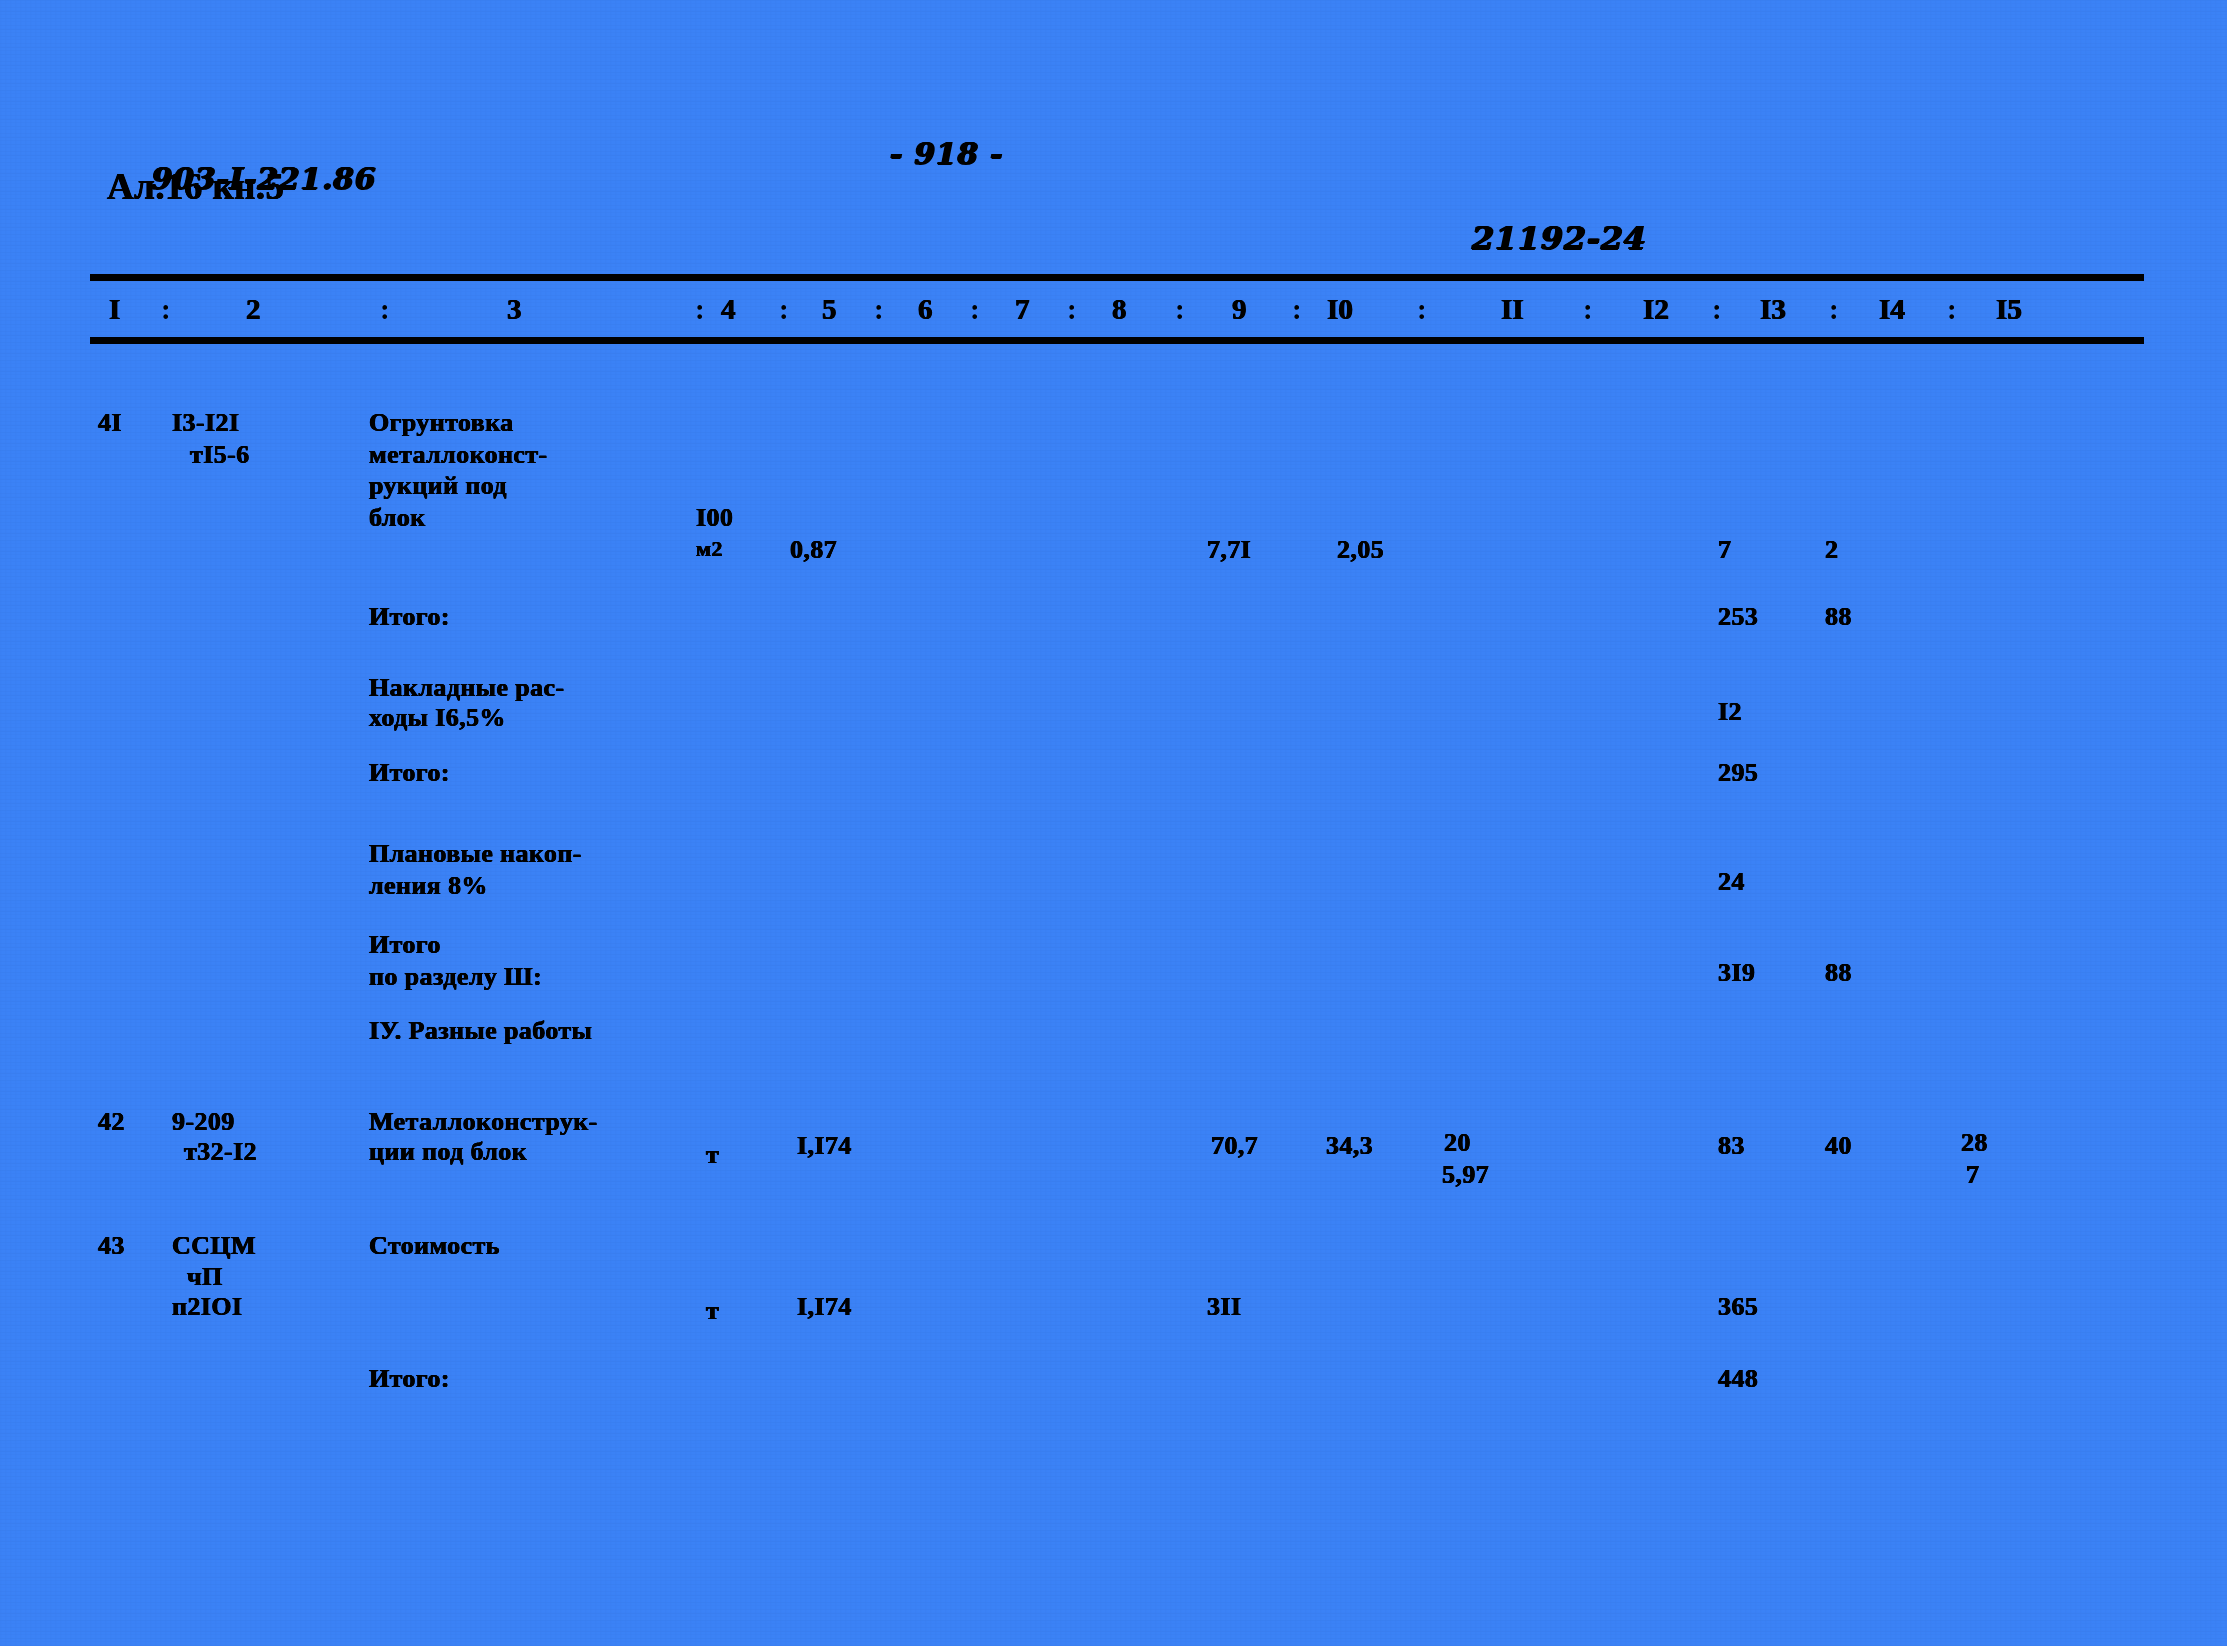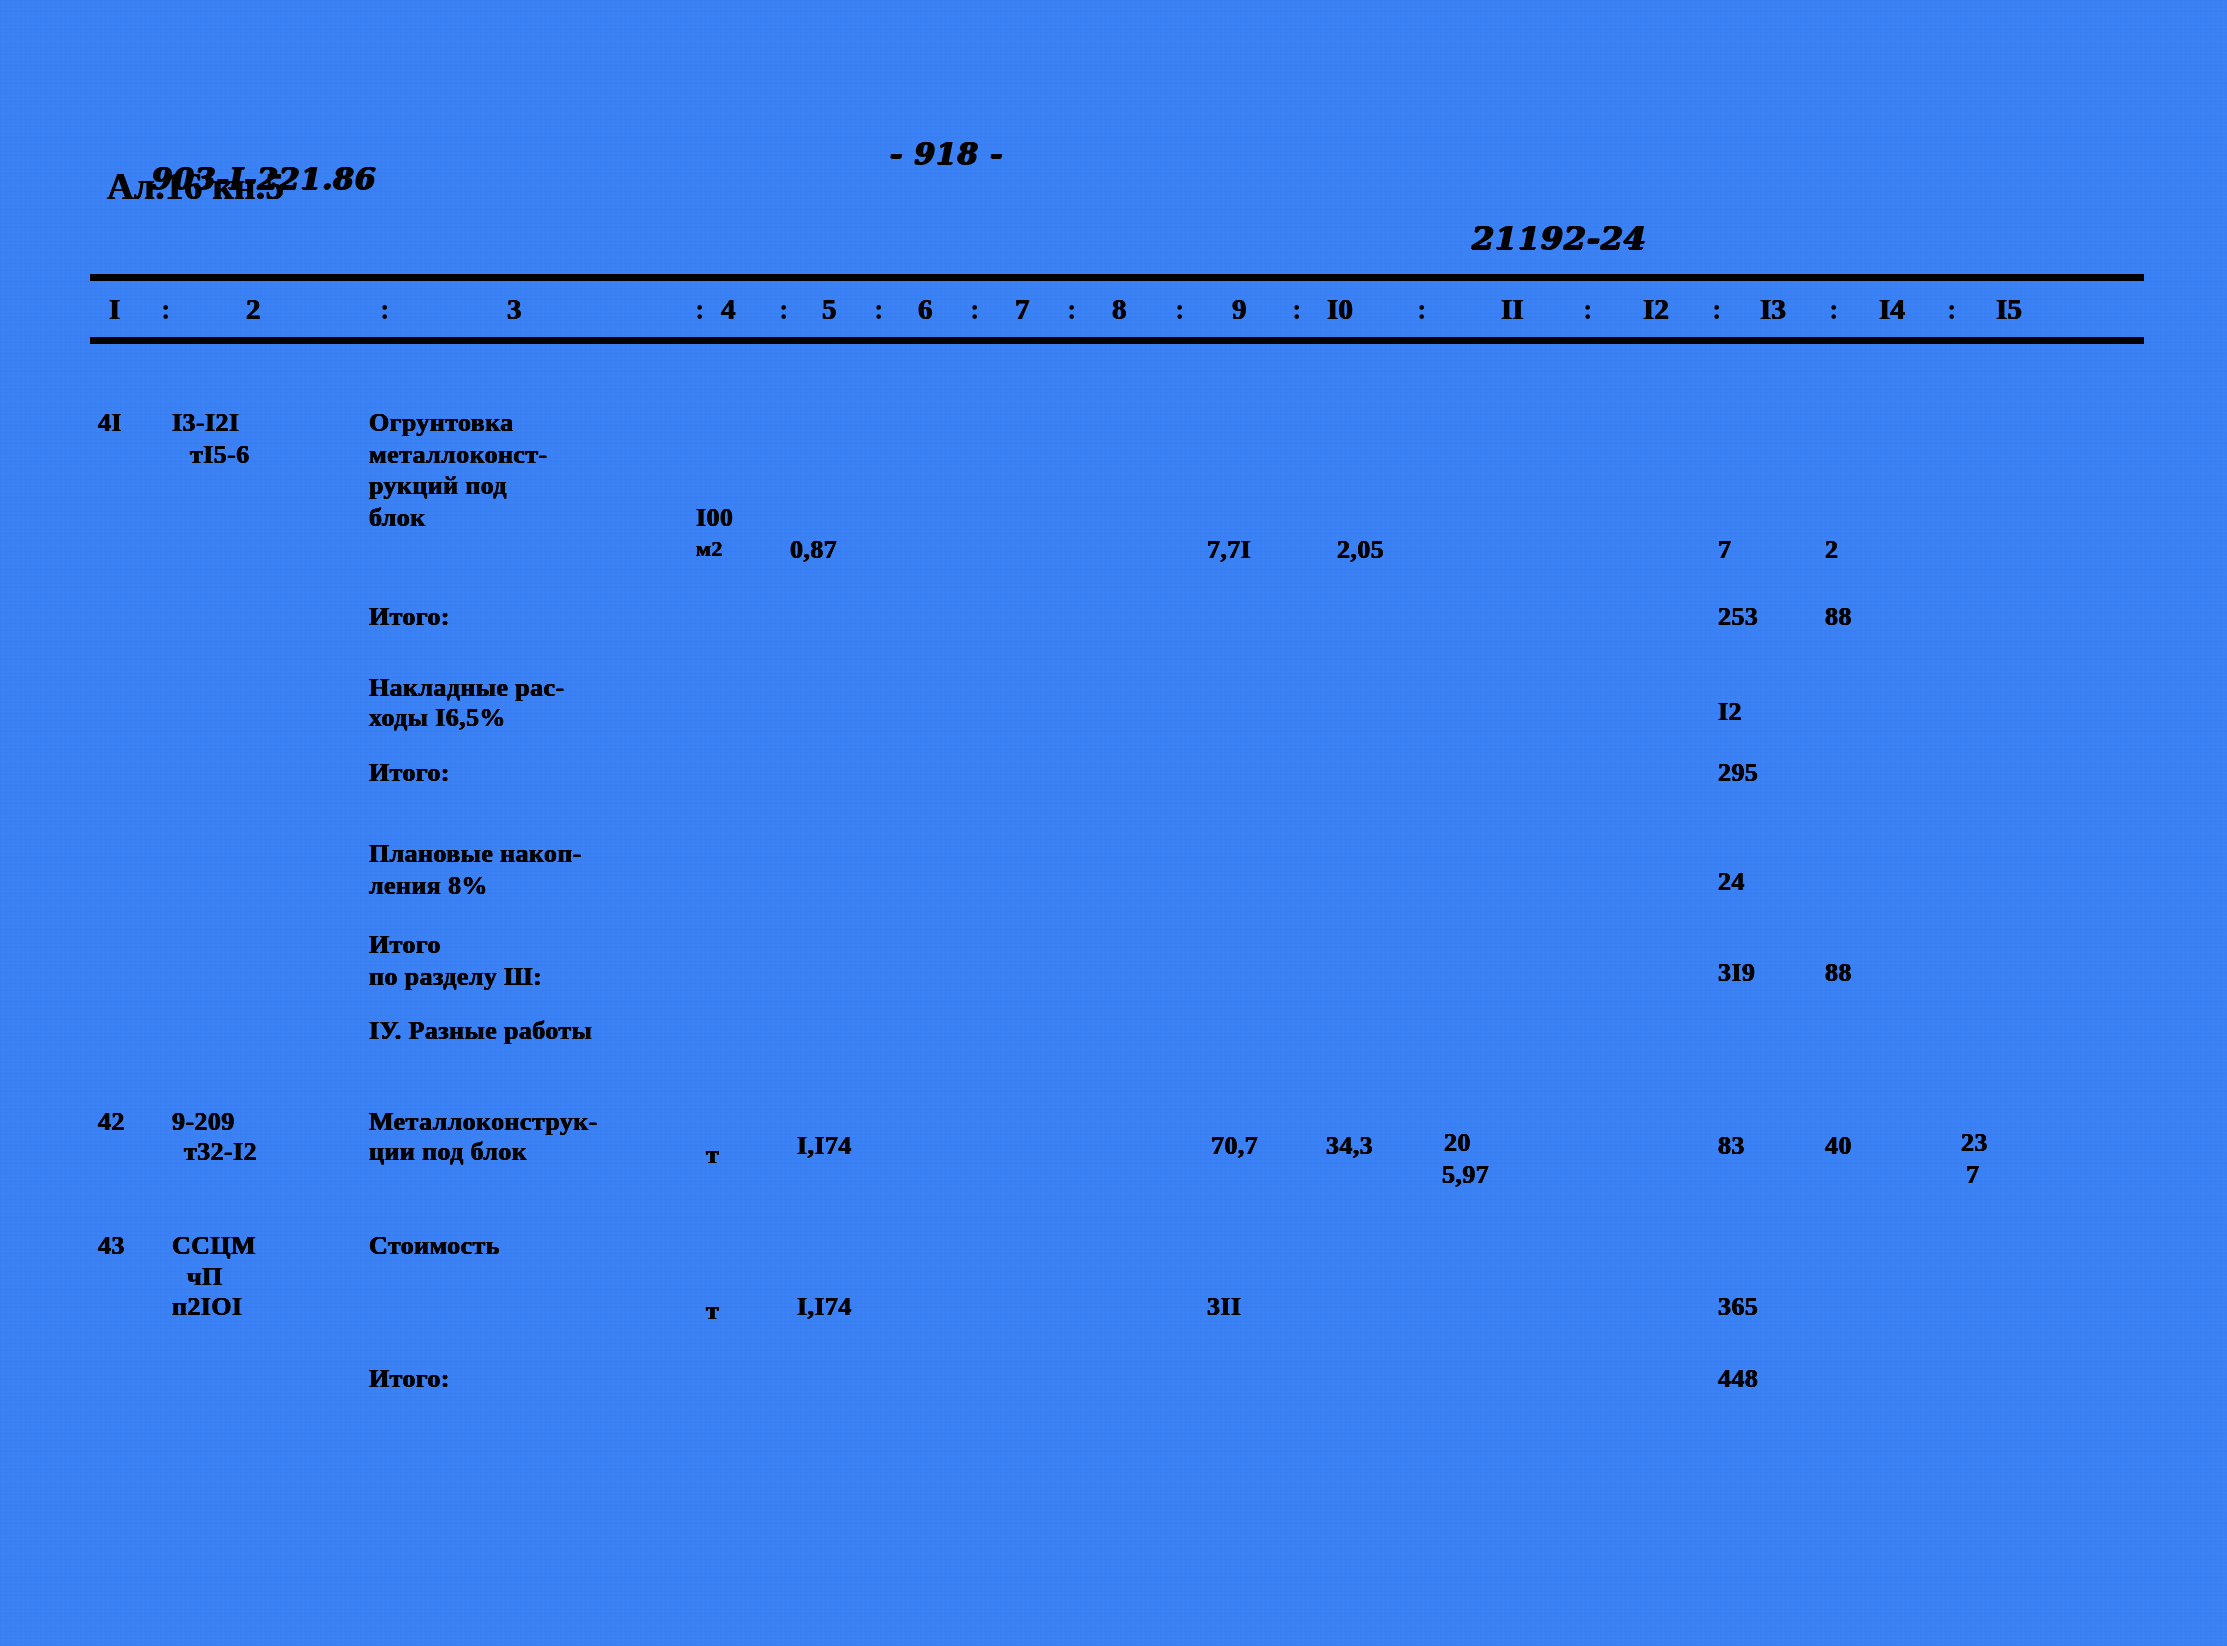--- a/index.html
+++ b/index.html
@@ -189,21 +189,21 @@
   <div class="abs tw" style="left:706px; top:1139px;">т</div>
   <div class="abs tw" style="left:797px; top:1130px;">I,I74</div>
 
   <div class="abs tw" style="left:1211px; top:1130px;">70,7</div>
   <div class="abs tw" style="left:1326px; top:1130px;">34,3</div>
   <div class="abs tw" style="left:1444px; top:1127px;">20</div>
   <div class="abs tw" style="left:1442px; top:1159px;">5,97</div>
 
   <div class="abs tw" style="left:1718px; top:1130px;">83</div>
   <div class="abs tw" style="left:1825px; top:1130px;">40</div>
-  <div class="abs tw" style="left:1961px; top:1127px;">23</div>
+  <div class="abs tw" style="left:1961px; top:1127px;">28</div>
   <div class="abs tw" style="left:1966px; top:1159px;">7</div>
 
   <div class="abs tw" style="left:98px; top:1230px;">43</div>
   <div class="abs tw" style="left:172px; top:1230px;">ССЦМ</div>
   <div class="abs tw" style="left:179px; top:1261px;margin-left:8px;">чП</div>
   <div class="abs tw" style="left:172px; top:1291px;">п2IOI</div>
 
   <div class="abs tw" style="left:369px; top:1230px;">Стоимость</div>
 
   <div class="abs tw" style="left:706px; top:1295px;">т</div>

